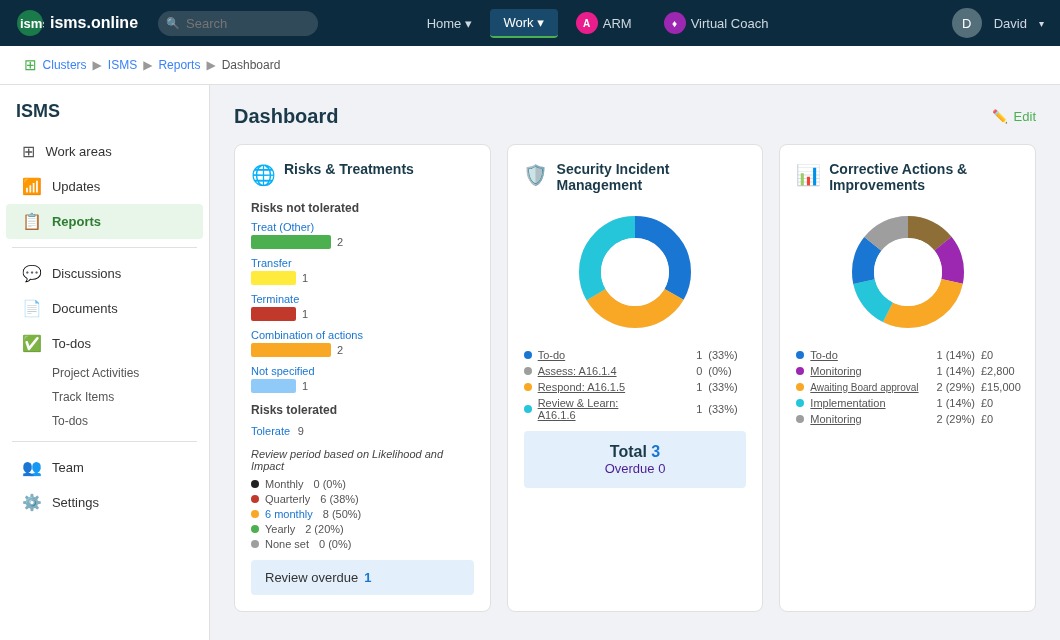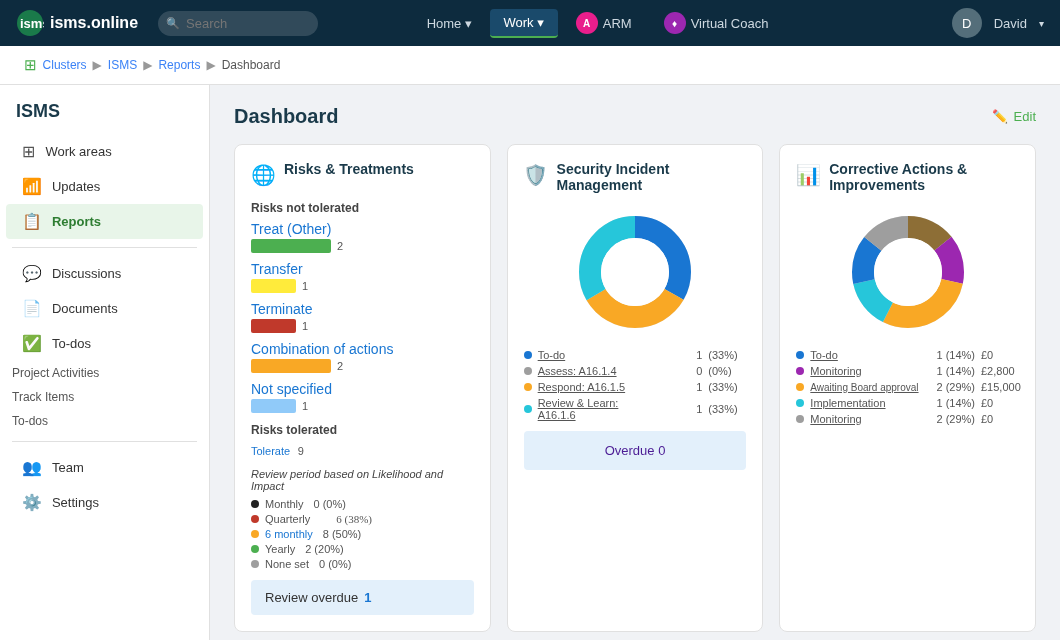--- a/index.html
+++ b/index.html
@@ -96,21 +96,21 @@
       border-radius: 4px;
       margin: 0 6px;
     }
     .sidebar-item.active {
       background: #e8f5e9;
       color: #2e7d32;
       font-weight: 600;
     }
     .sidebar-icon { font-size: 16px; color: #555; }
     .sidebar-item.active .sidebar-icon { color: #2e7d32; }
-    .sidebar-submenu { }
+    .sidebar-submenu { padding-left: 40px; }
     .sidebar-sub-item {
       padding: 5px 12px;
       cursor: pointer;
       color: #555;
       font-size: 12px;
       border-radius: 4px;
     }
     .sidebar-divider { height: 1px; background: #e0e0e0; margin: 8px 12px; }
 
     
@@ -129,21 +129,21 @@
       overflow: hidden;
     }
     .card-header { display: flex; align-items: flex-start; gap: 8px; margin-bottom: 14px; }
     .card-icon { font-size: 20px; margin-top: 2px; }
     .card-title { font-size: 14px; font-weight: 600; color: #1a3a4a; }
 
     
     .bar-section { margin-bottom: 10px; }
     .bar-section-title { font-size: 12px; font-weight: 600; color: #444; margin-bottom: 6px; }
     .bar-row { margin-bottom: 8px; }
-    .bar-label { font-size: 14px; color: #1976d2; margin-bottom: 2px; }
+    .bar-label { font-size: 11px; color: #1976d2; margin-bottom: 2px; }
     .bar-wrap { display: flex; align-items: center; gap: 6px; }
     .bar { height: 14px; border-radius: 2px; }
     .bar-val { font-size: 11px; color: #555; }
     .bar-row-tolerate { margin-bottom: 3px; }
     .tolerate-label { font-size: 11px; color: #1976d2; }
     .tolerate-val { font-size: 11px; color: #555; margin-left: 4px; }
 
     .review-period { font-size: 11px; color: #444; margin: 8px 0 6px; font-style: italic; }
     .legend-item { display: flex; align-items: center; gap: 6px; font-size: 11px; color: #555; margin-bottom: 3px; }
     .legend-dot { width: 8px; height: 8px; border-radius: 50%; flex-shrink: 0; }
@@ -336,21 +336,21 @@
         <div class="review-period">Review period based on Likelihood and Impact</div>
         <div>
           <div class="legend-item">
             <span class="legend-dot" style="background:#212121;"></span>
             <span>Monthly</span>
             <span style="margin-left:4px;">0 (0%)</span>
           </div>
           <div class="legend-item">
             <span class="legend-dot" style="background:#c0392b;"></span>
             <span>Quarterly</span>
-            <span style="margin-left:20px;font-family:Liberation Serif, serif;">6 (38%)</span>
+            <span style="margin-left:4px;">6 (38%)</span>
           </div>
           <div class="legend-item">
             <span class="legend-dot" style="background:#f9a825;"></span>
             <span style="color:#1976d2;">6 monthly</span>
             <span style="margin-left:4px;">8 (50%)</span>
           </div>
           <div class="legend-item">
             <span class="legend-dot" style="background:#4caf50;"></span>
             <span>Yearly</span>
             <span style="margin-left:4px;">2 (20%)</span>
@@ -408,20 +408,24 @@
           </div>
           <div class="donut-legend-row">
             <span class="donut-legend-dot" style="background:#26c6da;"></span>
             <span class="donut-legend-label">Review &amp; Learn: A16.1.6</span>
             <span class="donut-legend-count">1</span>
             <span class="donut-legend-pct">(33%)</span>
           </div>
         </div>
 
         <div class="total-box">
+          <div class="total-line">
+            <span>Total</span>
+            <span class="total-label">  3</span>
+          </div>
           <div class="overdue-line">
             <span>Overdue</span>
             <span> 0</span>
           </div>
         </div>
       </div>
 
       <div class="card">
         <div class="card-header">
           <span class="card-icon">📊</span>

